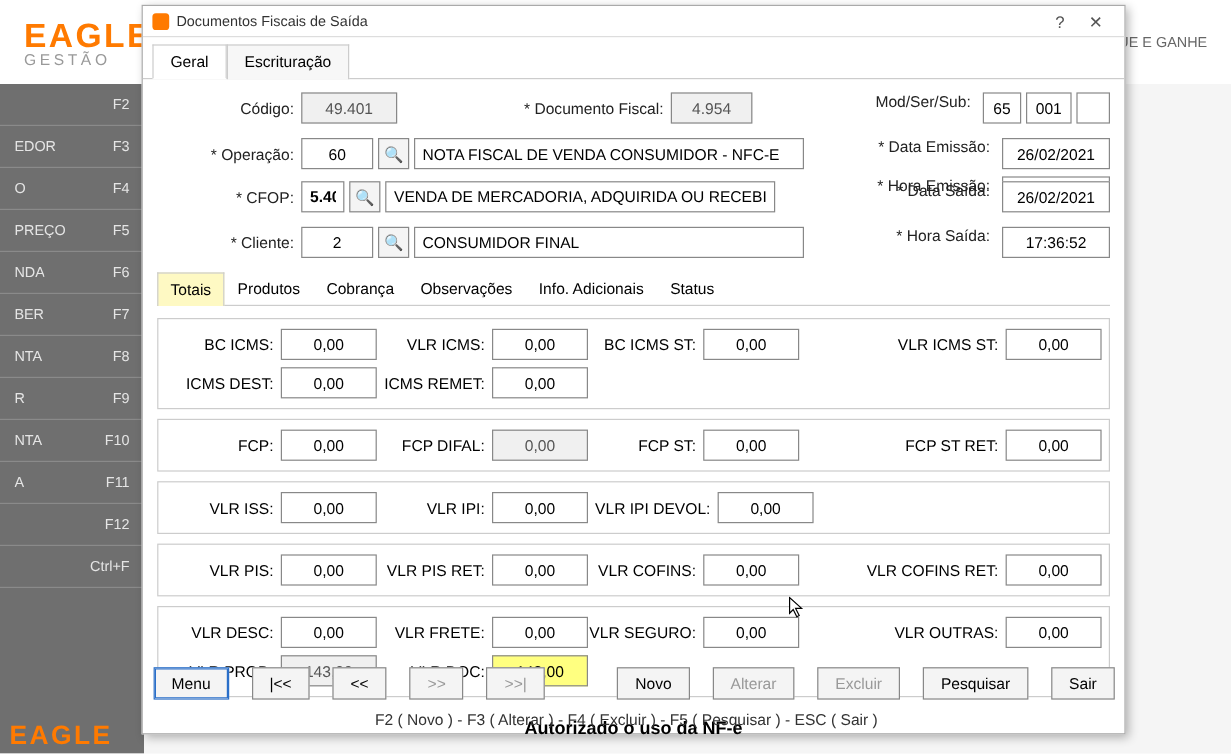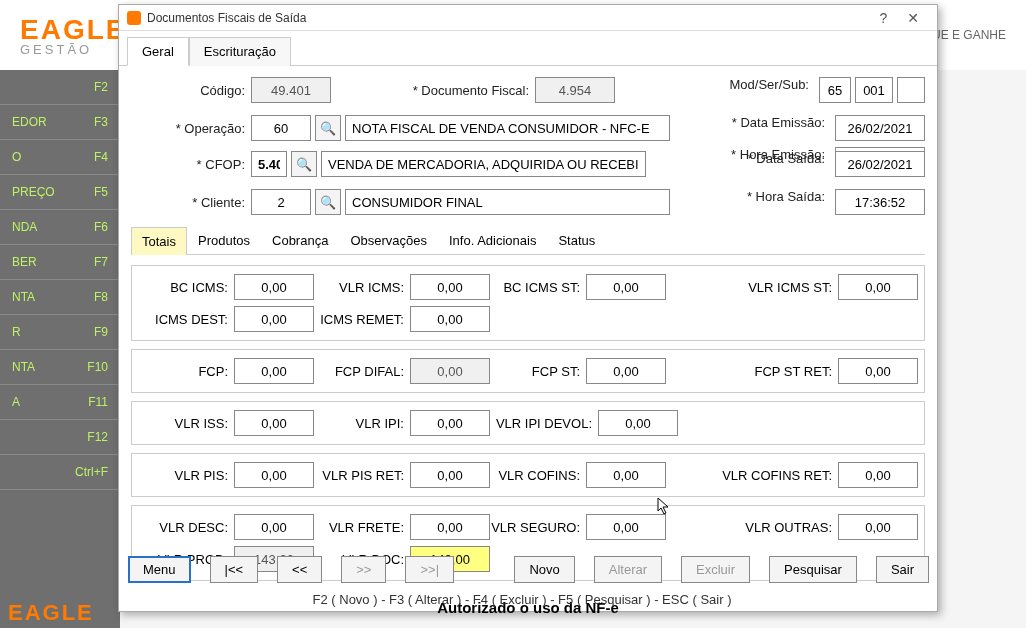--- a/index.html
+++ b/index.html
@@ -5,21 +5,21 @@
     * { box-sizing: border-box; margin: 0; padding: 0; font-family: Arial, sans-serif; }
     body { background: #f5f5f5; width: 1026px; height: 628px; overflow: hidden; position: relative; font-size: 13px; }
 
     .bg-header { position: absolute; top: 0; left: 0; right: 0; height: 70px; background: white; display: flex; align-items: center; padding: 0 20px; justify-content: space-between; }
     .logo { color: #ff7a00; font-weight: bold; font-size: 28px; letter-spacing: 2px; }
     .logo-sub { color: #999; font-size: 13px; letter-spacing: 3px; margin-top: -4px; }
     .gift-section { display: flex; align-items: center; gap: 8px; color: #666; font-size: 12px; }
     .gift-icon { font-size: 20px; }
 
     .sidebar { position: absolute; left: 0; top: 70px; bottom: 0; width: 120px; background: #6f6f6f; }
-    .sidebar-item { display: flex; justify-content: space-between; align-items: center; padding: 10px 12px; color: #bef264; font-size: 12px; border-bottom: 1px solid #8a8a8a; cursor: pointer; }
+    .sidebar-item { display: flex; justify-content: space-between; align-items: center; padding: 10px 12px; color: #e5e5e5; font-size: 12px; border-bottom: 1px solid #8a8a8a; cursor: pointer; }
     .sidebar-item span:first-child { white-space: nowrap; overflow: hidden; }
 
     .eagle-bottom { position: absolute; left: 8px; bottom: 2px; color: #ff7a00; font-weight: bold; font-size: 22px; letter-spacing: 2px; }
 
     .dialog { position: absolute; left: 118px; top: 4px; width: 820px; height: 608px; background: white; border: 1px solid #aaa; box-shadow: 3px 3px 8px rgba(0,0,0,0.3); }
     .titlebar { height: 26px; display: flex; align-items: center; padding: 0 8px; border-bottom: 1px solid #ddd; font-size: 12px; color: #333; }
     .titlebar-icon { width: 14px; height: 14px; background: #ff7a00; border-radius: 3px; margin-right: 6px; }
     .titlebar-spacer { flex: 1; }
     .titlebar-btn { padding: 2px 10px; color: #555; cursor: pointer; font-size: 14px; }
 
@@ -142,22 +142,22 @@
     <div class="main-tab active">Geral</div>
     <div class="main-tab">Escrituração</div>
   </div>
   <div class="main-tab-line"></div>
 
   <div class="form-area">
 
     <div class="row">
       <span class="lbl" style="width:120px">Código:</span>
       <input class="inp ro" style="width: 80px;" readonly="" value="49.401">
-      <span class="lbl" style="width:204px">* Documento Fiscal:</span>
-      <input class="inp ro" style="width: 80px;" readonly="" value="4.954">
+      <span class="lbl" style="width:228px">* Documento Fiscal:</span>
+      <input class="inp ro" style="width: 68px;" readonly="" value="4.954">
       <div class="right-col">
         <span class="lbl">Mod/Ser/Sub:</span>
         <input class="inp" style="width: 32px;" value="65">
         <input class="inp" style="width: 38px;" value="001">
         <input class="inp" style="width: 28px;" value="">
       </div>
     </div>
 
     <div class="row">
       <span class="lbl" style="width:120px">* Operação:</span>

